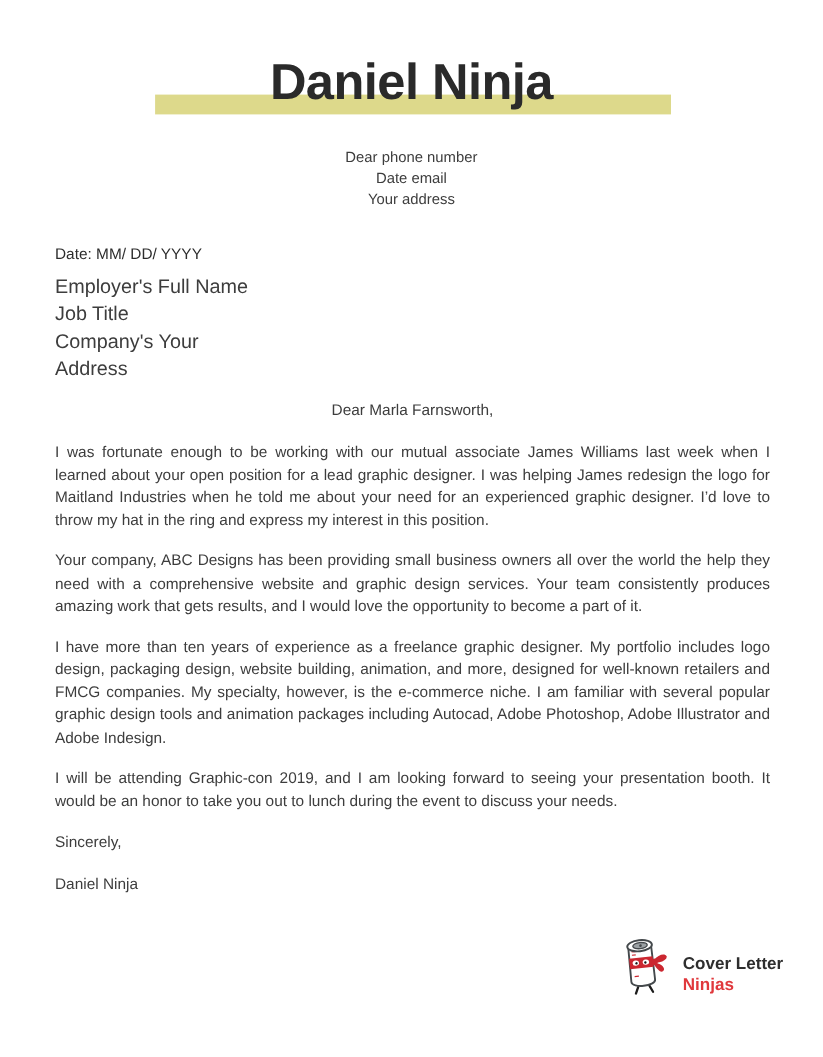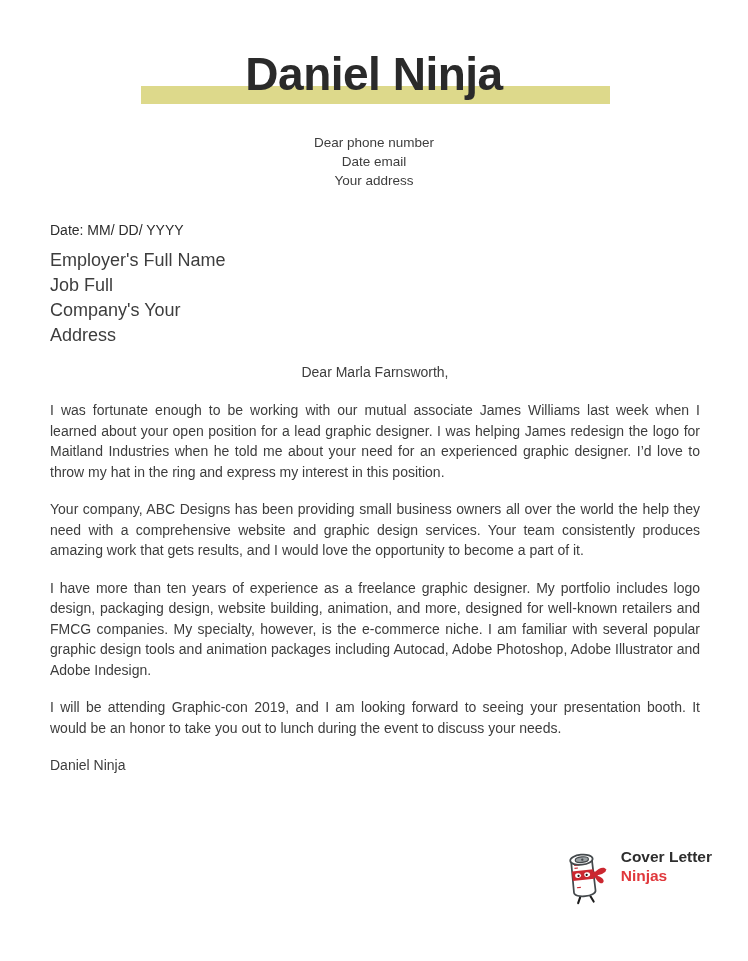--- a/index.html
+++ b/index.html
@@ -83,21 +83,21 @@
   }
   .valediction { margin-top: 17px; line-height: 21px; }
   .signature   { margin-top: 17px; line-height: 21px; }
 
   
   .footer-logo {
     position: absolute;
     right: 36px;
     bottom: 16px;
     display: flex;
-    align-items: flex-start;
+    align-items: flex-end;
     gap: 11px;
   }
   .logo-icon { width: 52px; height: 58px; display: block; }
   .logo-text { font-weight: bold; font-size: 15.5px; line-height: 19px; }
   .logo-line1 { color: var(--logo-dark, #2e2e2e); }
   .logo-line2 { color: var(--logo-red, #e0383c); }
 
   
   .svg-red    { fill: var(--logo-red-deep, #cb2730); }
   .svg-stroke { stroke: #44494c; }
@@ -117,32 +117,33 @@
     <div>Date email</div>
     <div>Your address</div>
   </div>
 
   <div class="letter-body">
 
     <div class="date-line">Date: MM/ DD/ YYYY</div>
 
     <div class="recipient">
       <div>Employer's Full Name</div>
-      <div>Job Full</div>
+      <div>Job Title</div>
       <div>Company's Your</div>
       <div>Address</div>
     </div>
 
     <p class="greeting">Dear Marla Farnsworth,</p>
 
     <p class="para">I was fortunate enough to be working with our mutual associate James Williams last week when I learned about your open position for a lead graphic designer. I was helping James redesign the logo for Maitland Industries when he told me about your need for an experienced graphic designer. I’d love to throw my hat in the ring and express my interest in this position.</p>
     <p class="para">Your company, ABC Designs has been providing small business owners all over the world the help they need with a comprehensive website and graphic design services. Your team consistently produces amazing work that gets results, and I would love the opportunity to become a part of it.</p>
     <p class="para">I have more than ten years of experience as a freelance graphic designer. My portfolio includes logo design, packaging design, website building, animation, and more, designed for well-known retailers and FMCG companies. My specialty, however, is the e-commerce niche. I am familiar with several popular graphic design tools and animation packages including Autocad, Adobe Photoshop, Adobe Illustrator and Adobe Indesign.</p>
     <p class="para">I will be attending Graphic-con 2019, and I am looking forward to seeing your presentation booth. It would be an honor to take you out to lunch during the event to discuss your needs.</p>
 
+    <p class="valediction">Sincerely,</p>
     <p class="signature">Daniel Ninja</p>
 
   </div>
 
   <div class="footer-logo">
     <svg class="logo-icon" viewBox="0 0 60 64" xmlns="http://www.w3.org/2000/svg">
       <g transform="rotate(-6 30 32)">
 
         <path d="M23 56 L20 62.5" stroke="#1c1c1c" stroke-width="2.4" stroke-linecap="round" fill="none"></path>
         <path d="M35 56 L38 62.5" stroke="#1c1c1c" stroke-width="2.4" stroke-linecap="round" fill="none"></path>

